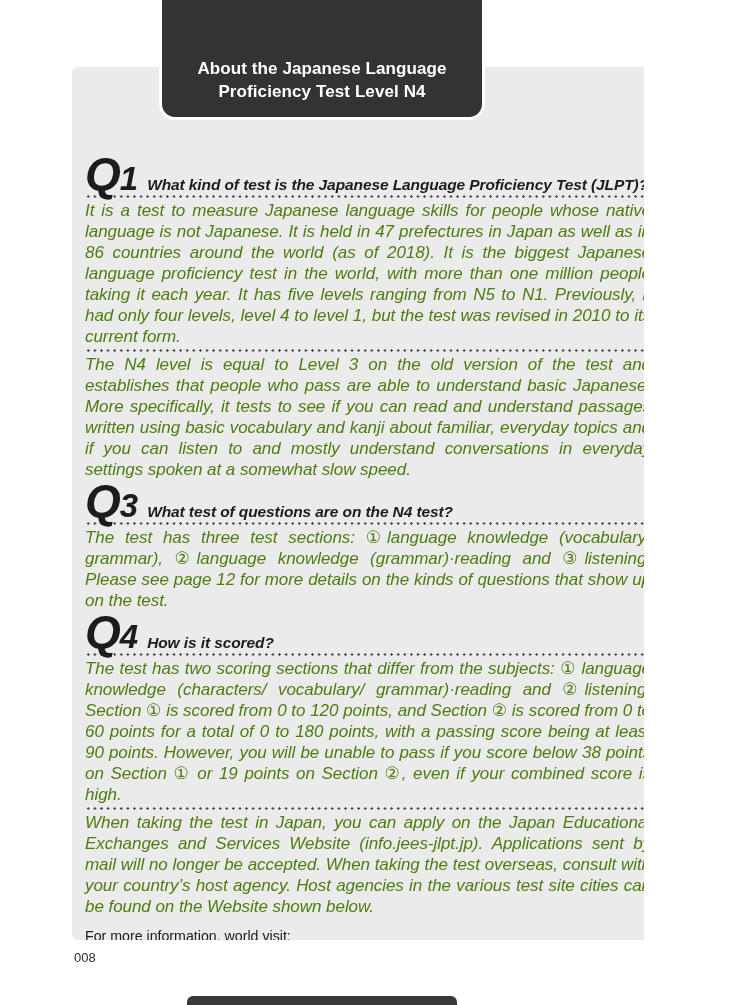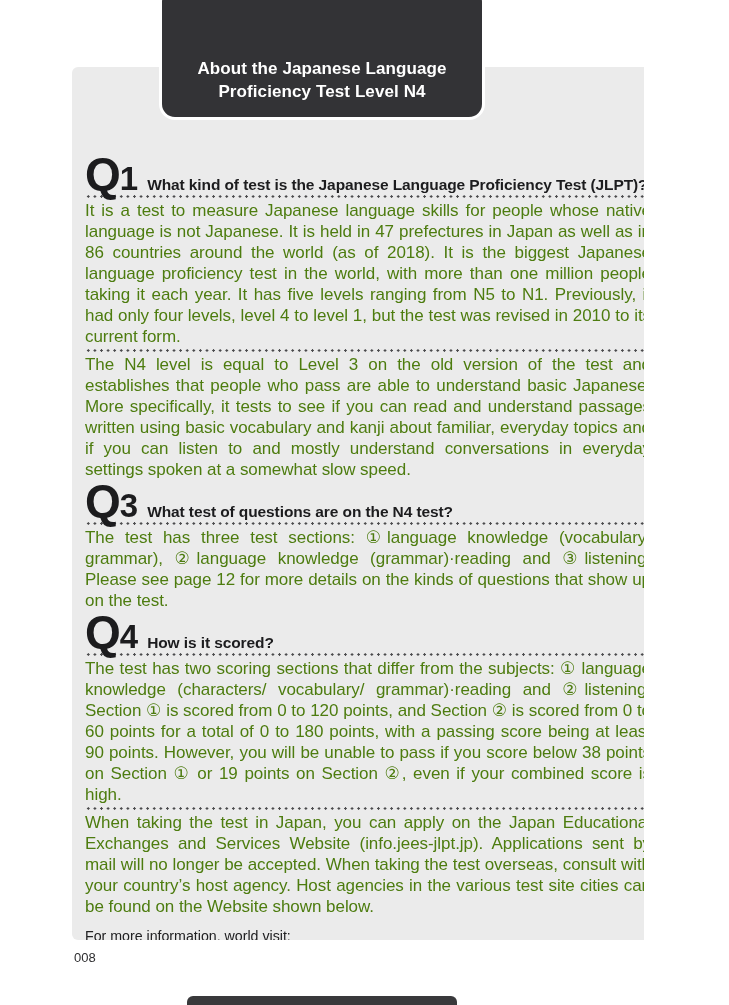--- a/index.html
+++ b/index.html
@@ -44,21 +44,21 @@
     z-index: 3;
   }
   .header-box .title-line {
     color: #ffffff;
     font-weight: bold;
     font-size: 17px;
     line-height: 23px;
     text-align: center;
     letter-spacing: 0.1px;
   }
-  .qa { margin-bottom: 2px; }
+  .qa { margin-bottom: 2px; font-style: italic; }
   .qa-head {
     display: flex;
     align-items: baseline;
     gap: 10px;
     height: 38px;
     overflow: visible;
   }
   .q-label {
     display: inline-block;
     font-weight: bold;

